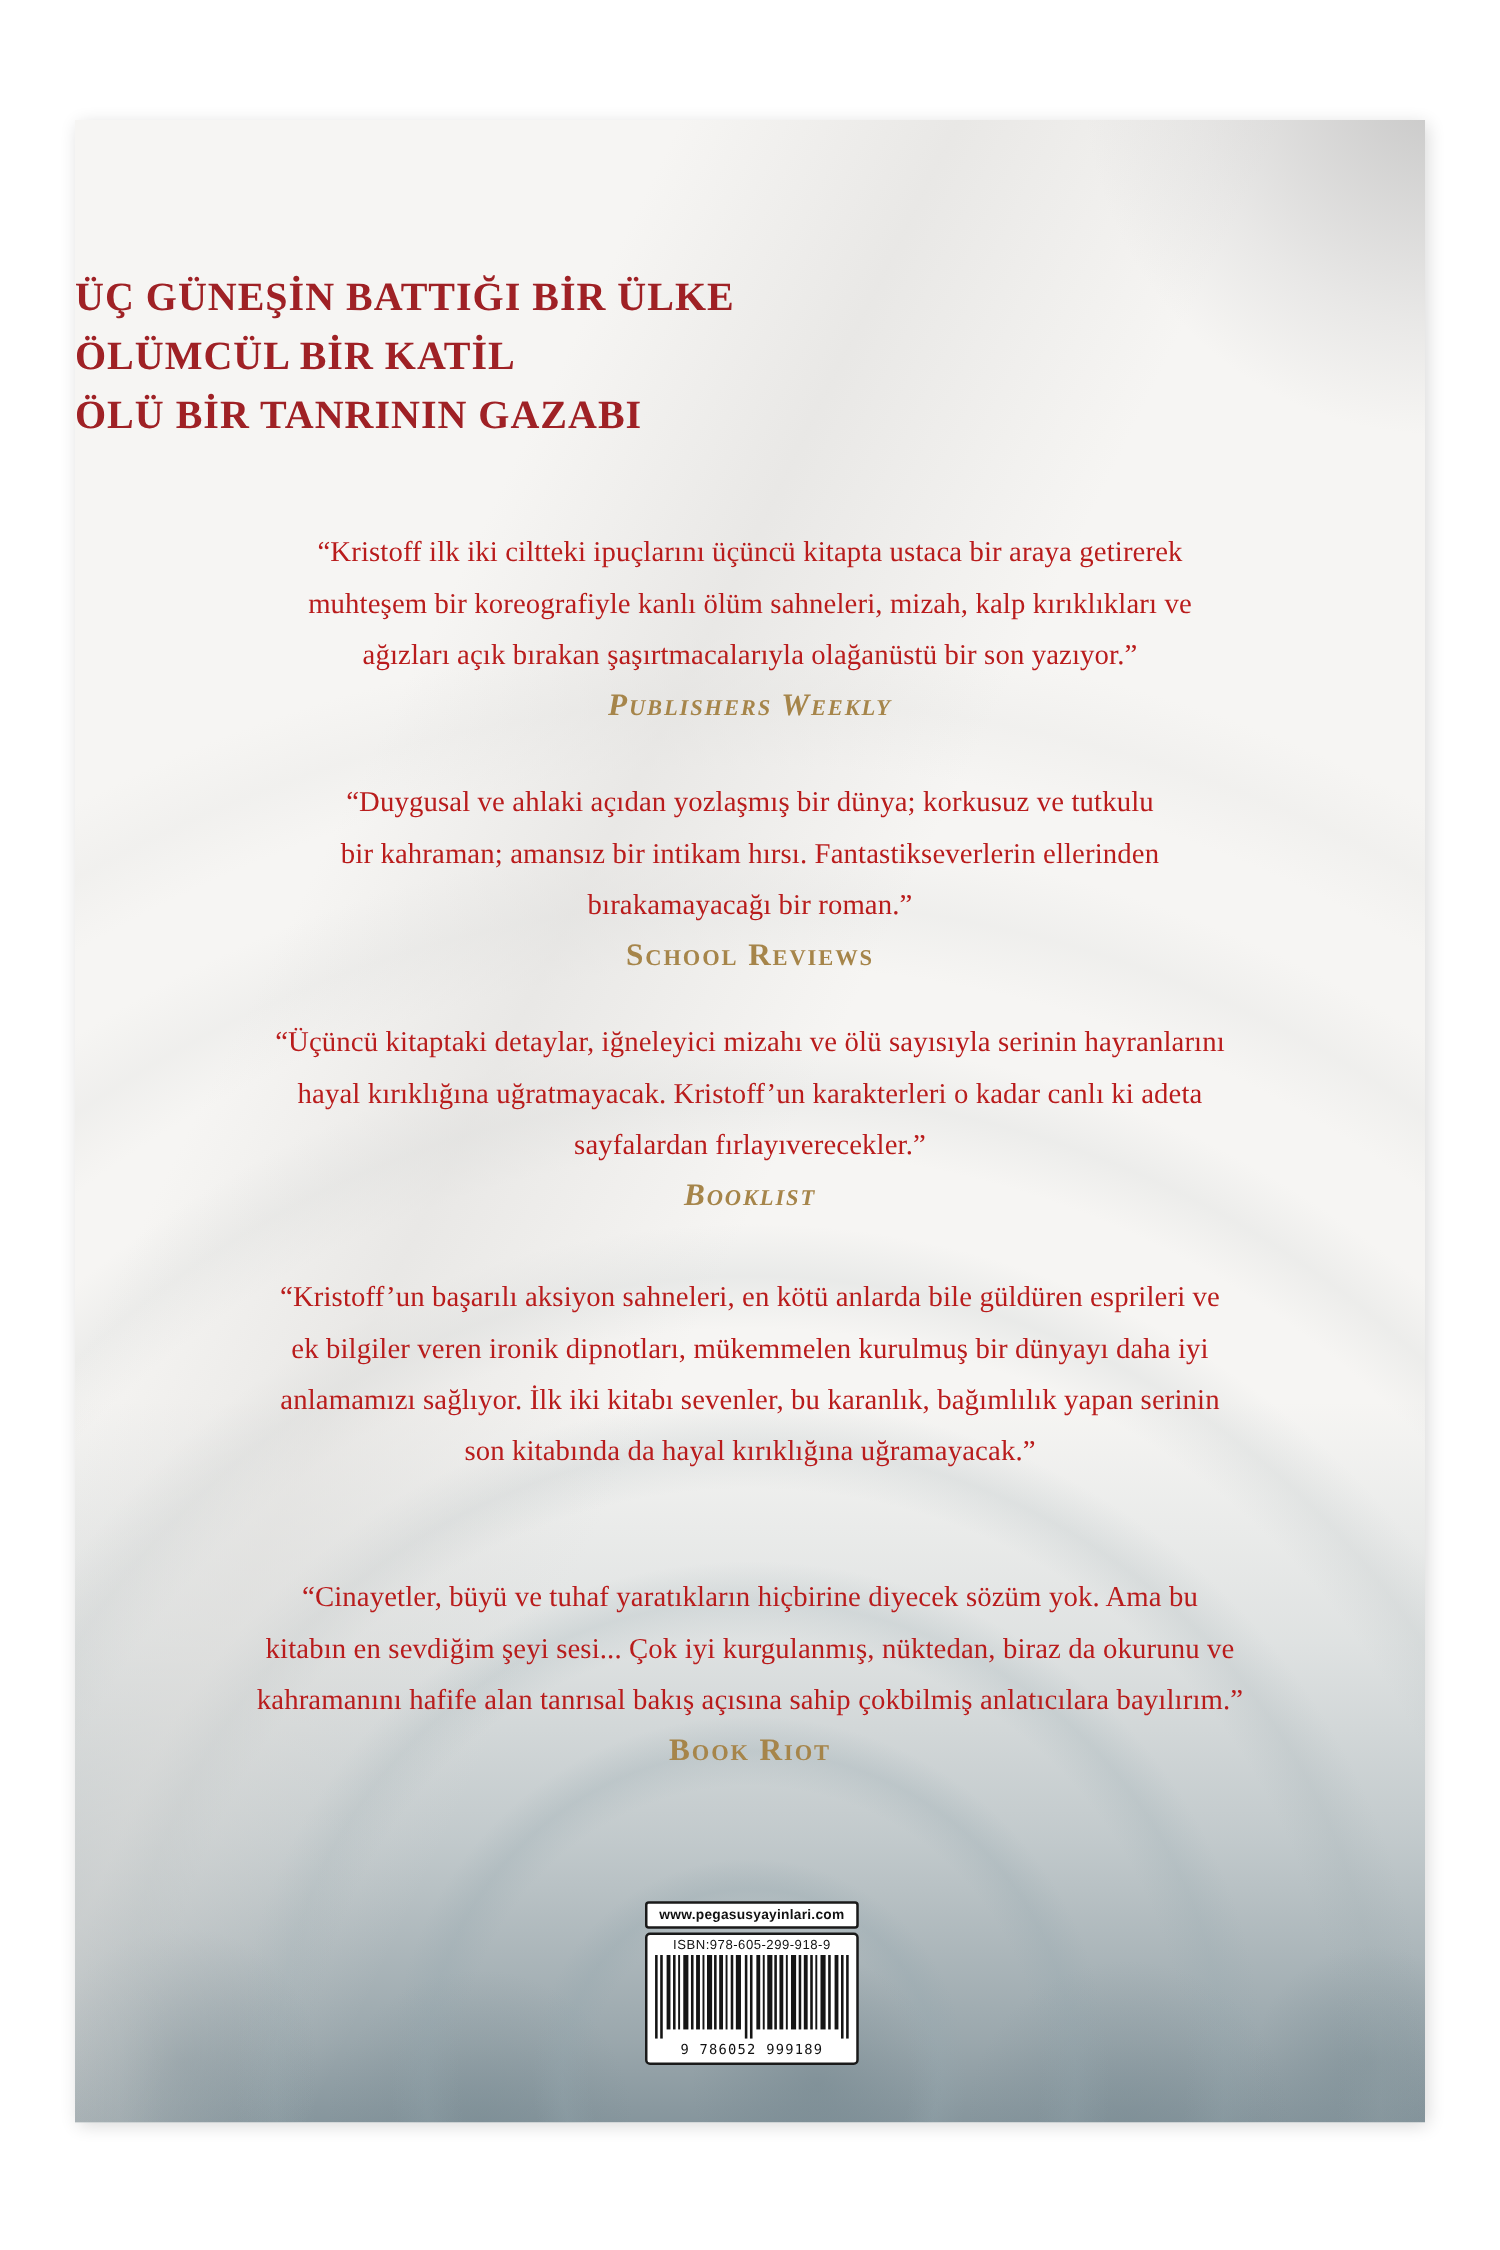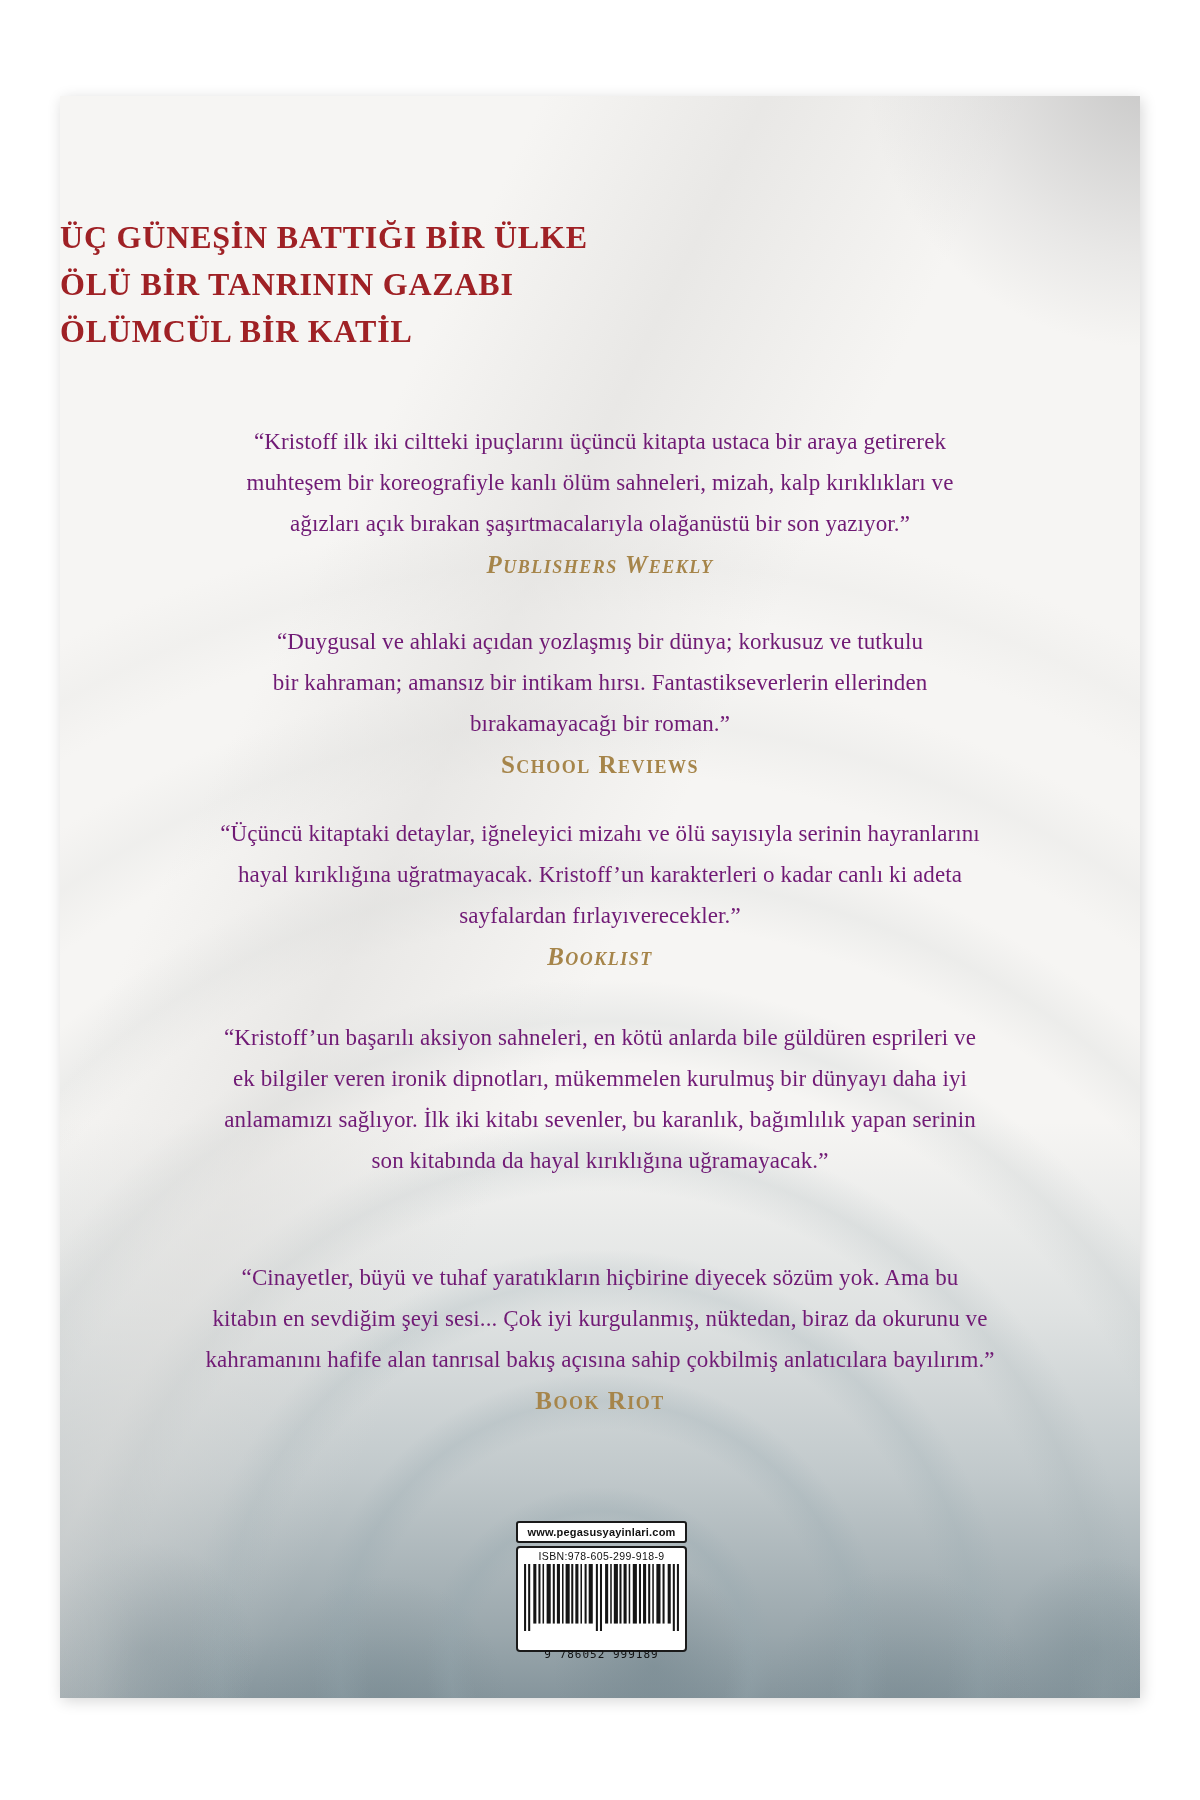--- a/index.html
+++ b/index.html
@@ -44,21 +44,21 @@
   }
   .tagline{
     position:absolute;left:0;top:118px;width:100%;
     text-align:left;color:#9f2125;font-weight:bold;
     font-size:32px;line-height:47px;letter-spacing:.8px;
   }
   .review{
     position:absolute;left:70px;width:940px;text-align:center;
   }
   .review .quote{
-    margin:0;font-size:23px;line-height:41px;color:#701a75;
+    margin:0;font-size:23px;line-height:41px;color:#b91c1c;
     white-space:pre-line;letter-spacing:.1px;
   }
   .review .source{
     font-variant:small-caps;color:#a6854a;font-weight:600;
     font-size:25px;line-height:41px;letter-spacing:1.5px;
   }
   .review .source.src-italic{font-style:italic;}
   .r0{top:325px;} .r1{top:525px;} .r2{top:717px;} .r3{top:921px;} .r4{top:1161px;}
   
   .barcode-area{position:absolute;left:456px;top:1425px;width:171px;}
@@ -76,34 +76,34 @@
   }
   .isbn-label{
     font-family:Liberation Sans, sans-serif;
     font-size:10.5px;line-height:13px;color:#111;letter-spacing:.4px;
     white-space:nowrap;
   }
   .bars{display:block;width:159px;height:67px;margin:1px auto 0 auto;}
   .digits{
     font-family:"DejaVu Sans Mono","Liberation Mono",monospace;
     font-size:11px;line-height:13px;color:#111;letter-spacing:1px;
-    white-space:nowrap;margin-top:17px;
+    white-space:nowrap;margin-top:2px;
   }
 </style>
 </head>
 <body>
 
 <div class="cover">
 
   <div class="texture"></div>
 
   <div class="tagline">
     <div>ÜÇ GÜNEŞİN BATTIĞI BİR ÜLKE</div>
+    <div>ÖLÜMCÜL BİR KATİL</div>
     <div>ÖLÜ BİR TANRININ GAZABI</div>
-    <div>ÖLÜMCÜL BİR KATİL</div>
   </div>
 
   <div class="review r0">
     <p class="quote">“Kristoff ilk iki ciltteki ipuçlarını üçüncü kitapta ustaca bir araya getirerek
 muhteşem bir koreografiyle kanlı ölüm sahneleri, mizah, kalp kırıklıkları ve
 ağızları açık bırakan şaşırtmacalarıyla olağanüstü bir son yazıyor.”</p>
     <div class="source src-italic">Publishers Weekly</div>
   </div>
 
   <div class="review r1">

